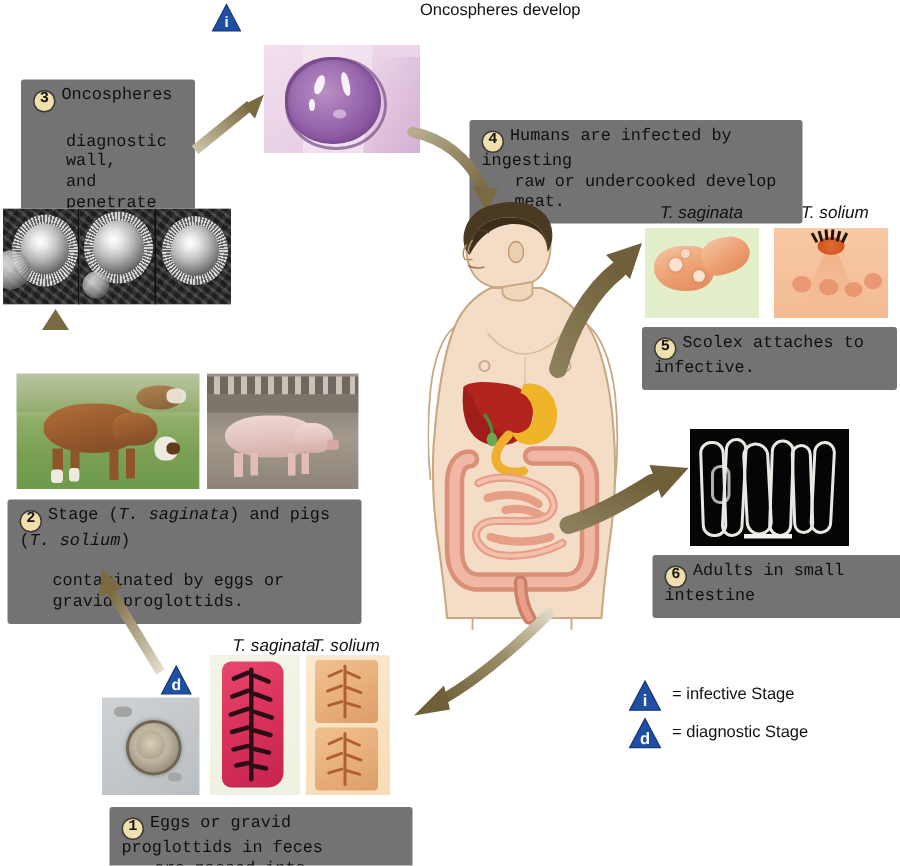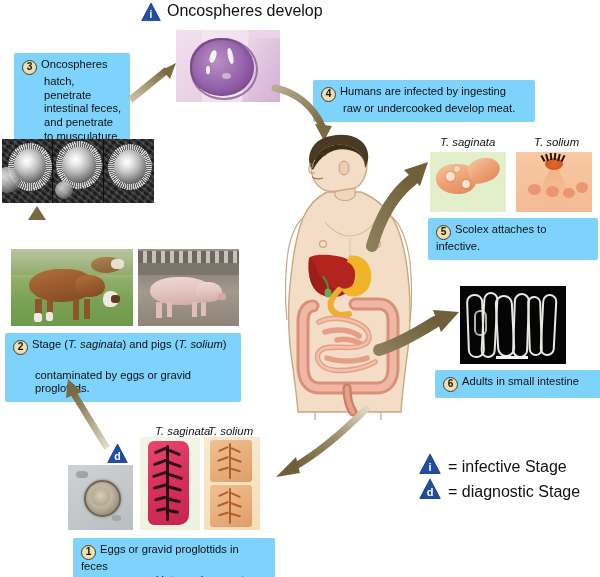--- a/index.html
+++ b/index.html
@@ -1,31 +1,31 @@
 <!DOCTYPE html>
 <html><head>
 <meta charset="utf-8">
 <style>
   html,body{margin:0;padding:0;background:#ffffff;}
   body{width:600px;height:577px;position:relative;overflow:hidden;
        font-family:"Liberation Sans","DejaVu Sans",sans-serif;color:#1b1b1b;}
   .stage{position:absolute;left:0;top:0;width:600px;height:577px;}
 
   
-  .callout{position:absolute;background:#7dd3fc;border-radius:2px;
+  .callout{position:absolute;background:#737373;border-radius:2px;
            padding:5px 8px 6px 8px;line-height:1.22;font-size:11.2px;
-           color:#101010;box-sizing:border-box;}
+           color:#101010;box-sizing:border-box;font-family:Liberation Mono, monospace;}
   .badge{display:inline-block;width:15px;height:15px;border-radius:50%;
          background:#f0dfae;border:1.6px solid #3b3b33;color:#17170f;
          font-size:10.2px;font-weight:bold;line-height:12px;text-align:center;
          vertical-align:-2px;margin-right:4px;box-sizing:border-box;}
   .i{font-style:italic;}
 
   
-  .plabel{position:absolute;font-size:16px;color:#111;line-height:1.25;}
+  .plabel{position:absolute;font-size:11px;color:#111;line-height:1.25;text-align:right;}
   .sci{position:absolute;font-size:11.4px;font-style:italic;color:#111;}
 
   
   .tri{position:absolute;width:20px;height:20px;}
   .tri svg{display:block;width:100%;height:100%;}
 
   
   .photo{position:absolute;overflow:hidden;background:#ddd;}
 
   
@@ -127,22 +127,22 @@
     <div class="cyst-hole" style="left:34px;top:20px;width:6px;height:13px;transform:rotate(18deg);border-radius:45%;"></div>
     <div class="cyst-hole" style="left:52px;top:18px;width:5px;height:16px;transform:rotate(-12deg);border-radius:45%;"></div>
     <div class="cyst-hole" style="left:30px;top:36px;width:4px;height:8px;border-radius:45%;"></div>
     <div class="cyst-hole" style="left:46px;top:43px;width:9px;height:6px;border-radius:50%;opacity:.5;"></div>
     <div style="position:absolute;left:14px;top:8px;width:64px;height:58px;border-radius:48% 52% 50% 50%;border:2px solid #6f4180;opacity:.65;"></div>
     <div style="position:absolute;left:72px;top:8px;width:32px;height:64px;background:linear-gradient(100deg,rgba(255,255,255,.0),rgba(160,110,180,.22));"></div>
   </div>
 
   <div class="callout" style="left:14px;top:53px;width:116px;">
     <span class="badge">3</span><span class="body">Oncospheres</span><br>
-    <span style="display:inline-block;padding-left:22px;">hatch, penetrate</span><br>
-    <span style="display:inline-block;padding-left:22px;">intestinal feces,</span><br>
+    <br>
+    <span style="display:inline-block;padding-left:22px;">diagnostic wall,</span><br>
     <span style="display:inline-block;padding-left:22px;">and penetrate</span><br>
     <span style="display:inline-block;padding-left:22px;">to musculature.</span>
   </div>
 
   <div class="arrow" style="left:128px;top:58px;">
     <svg width="60" height="46" viewBox="0 0 60 46">
       <defs>
           <linearGradient id="ag1" x1="0" y1="1" x2="1" y2="0">
         <stop offset="0" stop-color="#cdc3a7"></stop>
             <stop offset="1" stop-color="#7a6a41"></stop>

